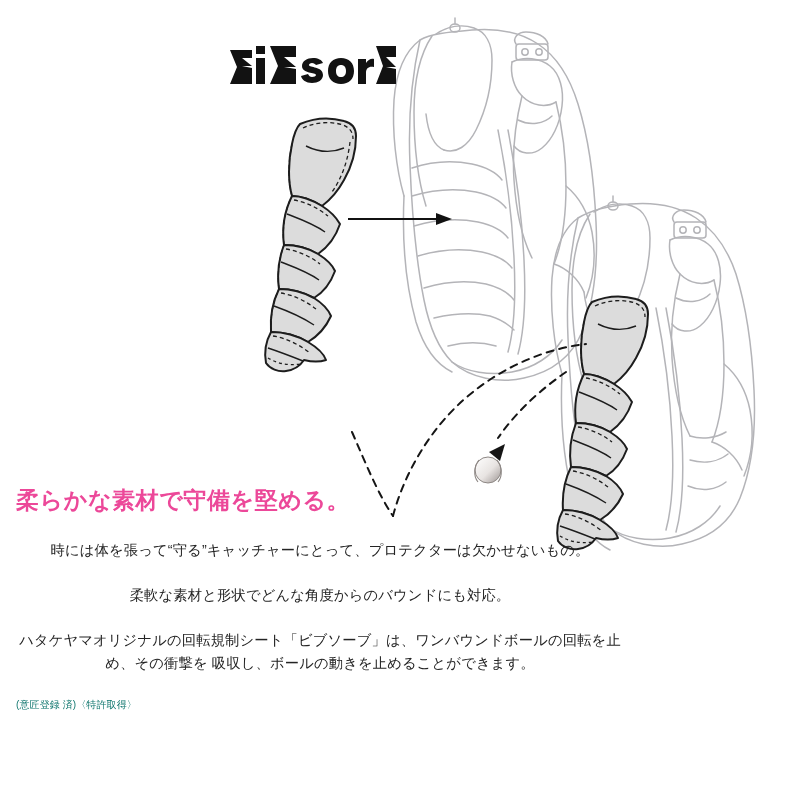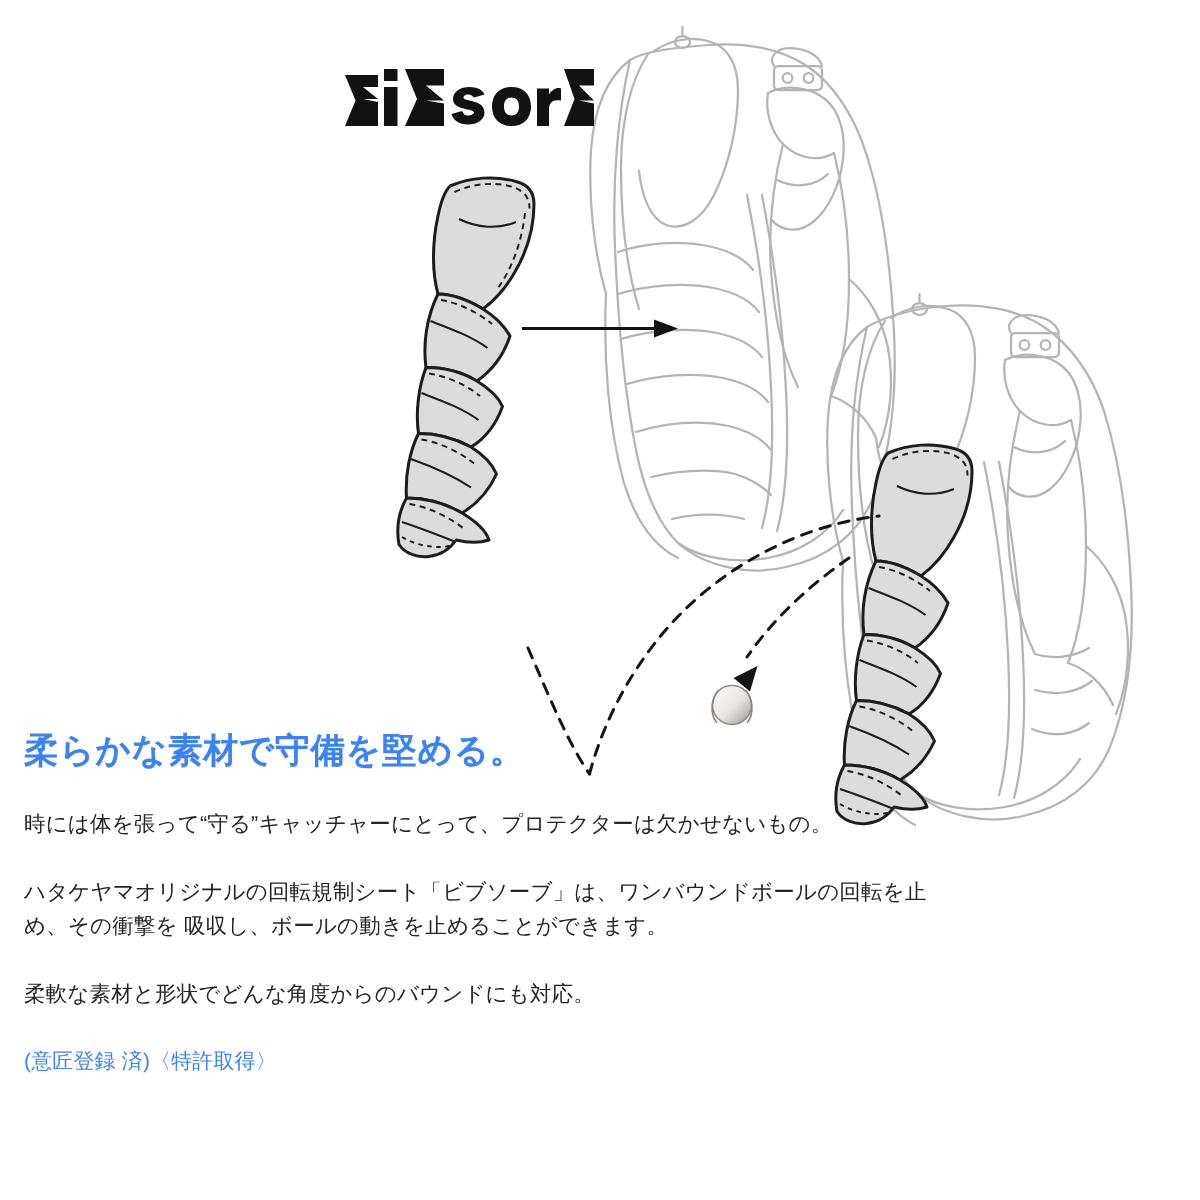--- a/index.html
+++ b/index.html
@@ -49,36 +49,37 @@
     top: 486px;
     width: 608px;
   }
 
   #headline {
     font-size: 23px;
     font-weight: bold;
     letter-spacing: 0.6px;
     line-height: 1.25;
     margin: 0 0 24px 0;
-    color: #3b82f6;
+    color: #ec4899;
   }
 
   .body-paragraph {
     font-size: 14.3px;
     line-height: 1.62;
     margin: 0 0 22px 0;
     color: #242424;
     letter-spacing: 0.15px;
+    text-align: center;
   }
 
   #legal-note {
-    font-size: 14px;
+    font-size: 10px;
     line-height: 1.5;
     margin: 0;
-    color: #3b82f6;
+    color: #0f766e;
     letter-spacing: 0.1px;
   }
 </style>
 </head>
 <body>
 
 <div id="page">
 
   <svg id="illustration" viewBox="0 0 800 800">
 
@@ -291,19 +292,19 @@
       <path d="M130 15 l8 0 l0 4 c2-3 5-5 8-4 l0 8 c-5-1-8 1-8 6 l0 11 l-8 0 Z"></path>
 
       <path d="M148 2 L168 2 L168 13 L158 13 L168 23 L158 23 L168 25 L168 40 L148 40 L155 22 Z"></path>
     </g>
   </svg>
 
   <div id="copy-block">
     <h1 id="headline">柔らかな素材で守備を堅める。</h1>
 
     <p class="body-paragraph">時には体を張って“守る”キャッチャーにとって、プロテクターは欠かせないもの。</p>
+    <p class="body-paragraph">柔軟な素材と形状でどんな角度からのバウンドにも対応。</p>
     <p class="body-paragraph">ハタケヤマオリジナルの回転規制シート「ビブソーブ」は、ワンバウンドボールの回転を止め、その衝撃を 吸収し、ボールの動きを止めることができます。</p>
-    <p class="body-paragraph">柔軟な素材と形状でどんな角度からのバウンドにも対応。</p>
 
     <p id="legal-note">(意匠登録 済)〈特許取得〉</p>
   </div>
 
 </div>
 
 </body></html>

